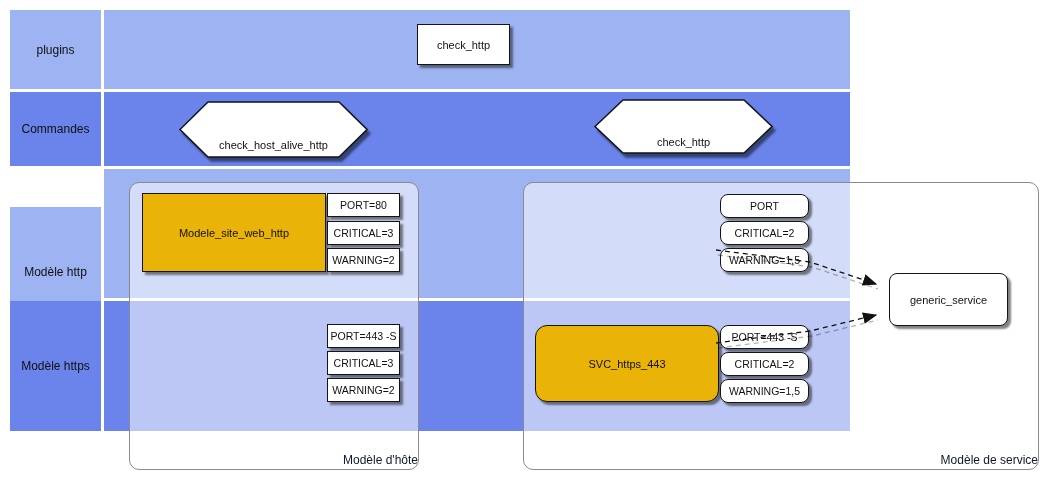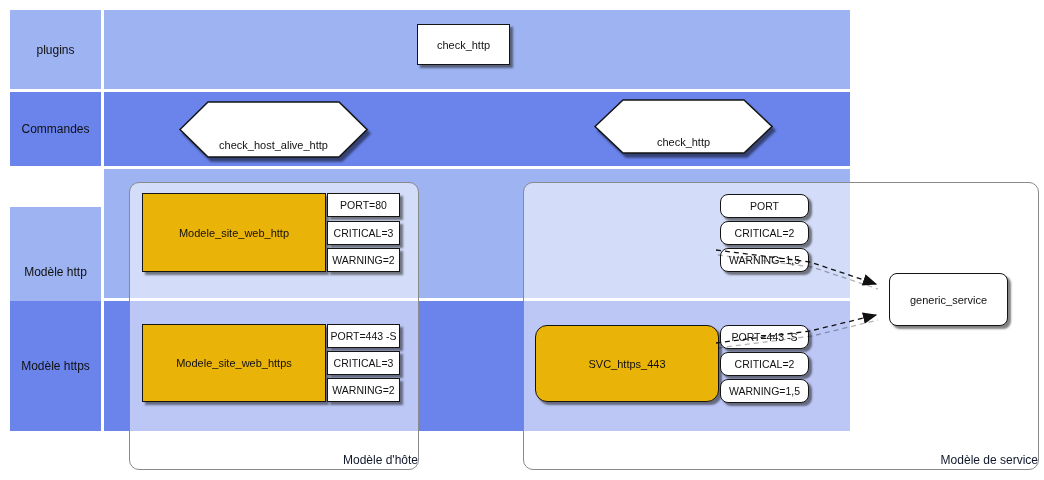--- a/index.html
+++ b/index.html
@@ -101,21 +101,20 @@
   </div>
 
   <div class="tmpl-node" style="left:142px;top:193px;width:261px;height:80px;">
     <div class="tmpl-main node-shadow" style="width:182px;height:77px;">Modele_site_web_http</div>
     <div class="prop-cell node-shadow" style="left:185px;top:0;width:71px;height:22px;">PORT=80</div>
     <div class="prop-cell node-shadow" style="left:185px;top:27.5px;width:71px;height:22px;">CRITICAL=3</div>
     <div class="prop-cell node-shadow" style="left:185px;top:55px;width:71px;height:22px;">WARNING=2</div>
   </div>
 
   <div class="tmpl-node" style="left:142px;top:324px;width:261px;height:79px;">
-    <div class="tmpl-main node-shadow" style="width:182px;height:76px;">Modele_site_web_https</div>
     <div class="prop-cell node-shadow" style="left:185px;top:0;width:71px;height:22px;">PORT=443 -S</div>
     <div class="prop-cell node-shadow" style="left:185px;top:27px;width:71px;height:22px;">CRITICAL=3</div>
     <div class="prop-cell node-shadow" style="left:185px;top:54px;width:71px;height:22px;">WARNING=2</div>
   </div>
 
   <div class="tmpl-node" style="left:535px;top:194px;width:276px;height:79px;">
     <div class="prop-cell rounded-cell node-shadow" style="left:185px;top:0;width:87px;height:22px;">PORT</div>
     <div class="prop-cell rounded-cell node-shadow" style="left:185px;top:27px;width:87px;height:22px;">CRITICAL=2</div>
     <div class="prop-cell rounded-cell node-shadow" style="left:185px;top:54px;width:87px;height:22px;">WARNING=1,5</div>
   </div>

